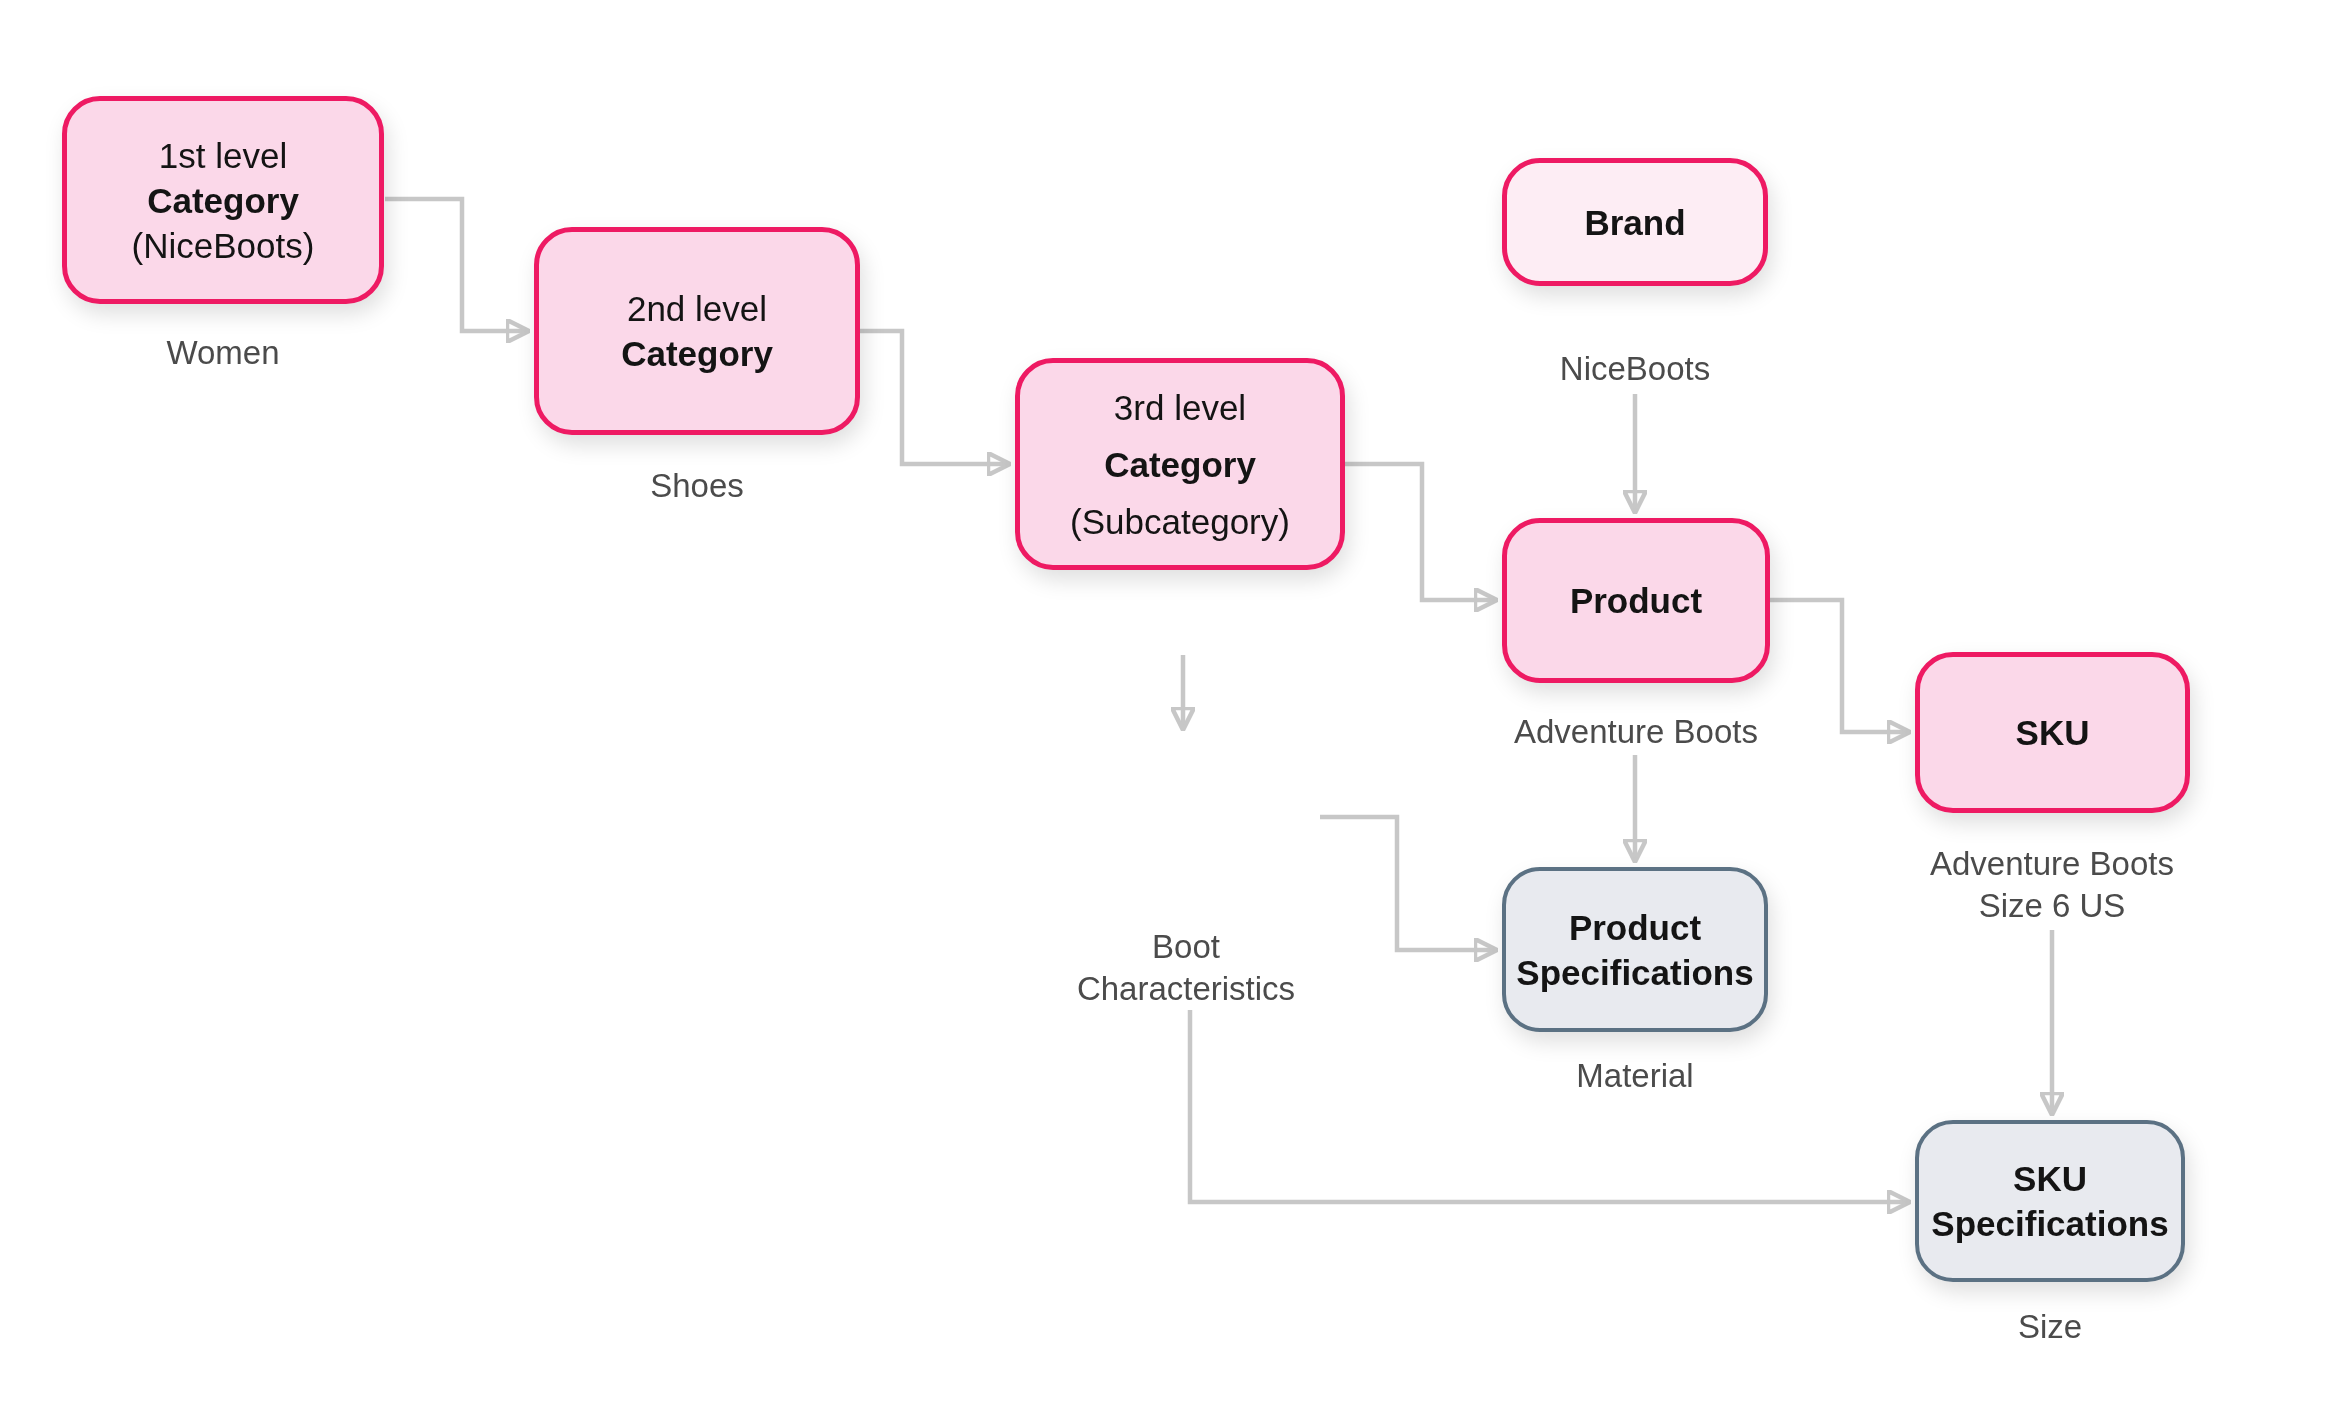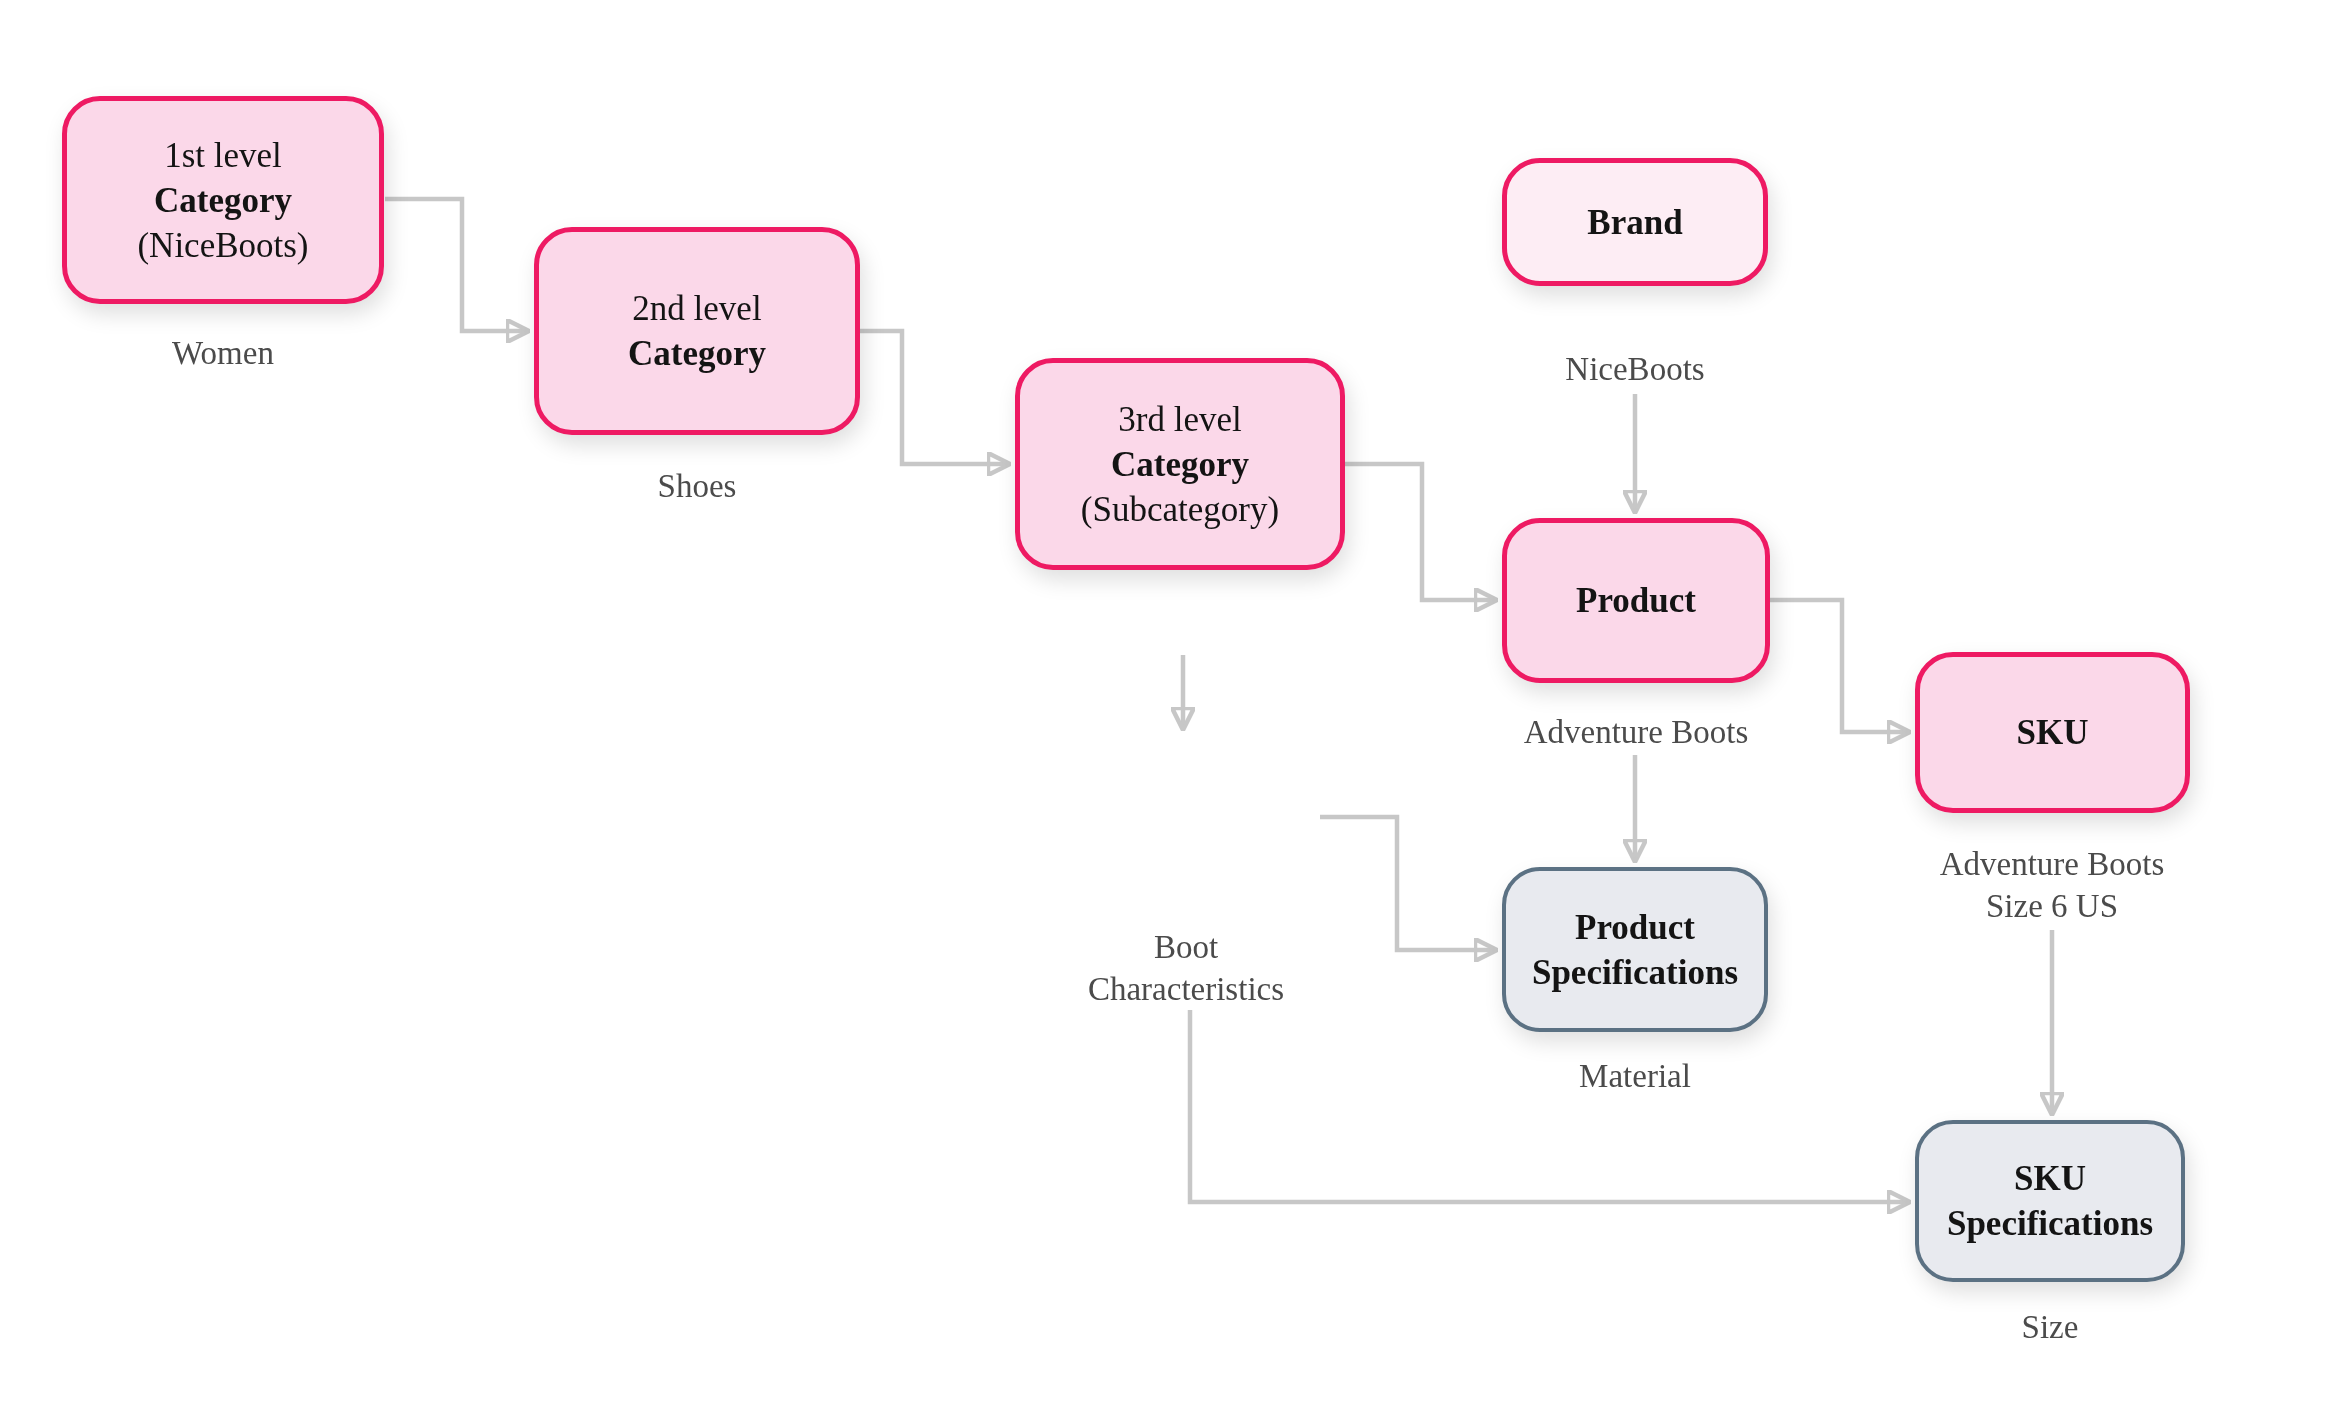--- a/index.html
+++ b/index.html
@@ -13,21 +13,21 @@
     --label-text:#4B4B4B;
     --node-text:#141414;
   }
   html,body{margin:0;padding:0;background:#ffffff;}
   .stage{
     position:relative;
     width:2345px;
     height:1405px;
     background:#ffffff;
     overflow:hidden;
-    font-family:Liberation Serif, serif;
+    font-family:Liberation Sans, sans-serif;
   }
   .connector-layer{
     position:absolute;
     left:0;top:0;
     width:2345px;height:1405px;
   }
   .connector-layer path{
     fill:none;
     stroke:var(--connector);
     stroke-width:4.5;
@@ -101,21 +101,21 @@
     <div class="nline">(NiceBoots)</div>
   </div>
   <div class="example" style="left:-77px;top:332px;">Women</div>
 
   <div class="node pink" style="left:534px;top:227px;width:326px;height:208px;">
     <div class="nline">2nd level</div>
     <div class="nline bold">Category</div>
   </div>
   <div class="example" style="left:397px;top:465px;">Shoes</div>
 
-  <div class="node pink" style="left:1015px;top:358px;width:330px;height:212px;">
+  <div class="node pink" style="left:1015px;top:358px;width:330px;height:212px;gap:12px;">
     <div class="nline">3rd level</div>
     <div class="nline bold">Category</div>
     <div class="nline">(Subcategory)</div>
   </div>
 
   <div class="node brand-style" style="left:1502px;top:158px;width:266px;height:128px;">
     <div class="nline bold">Brand</div>
   </div>
   <div class="example" style="left:1335px;top:348px;">NiceBoots</div>
 

